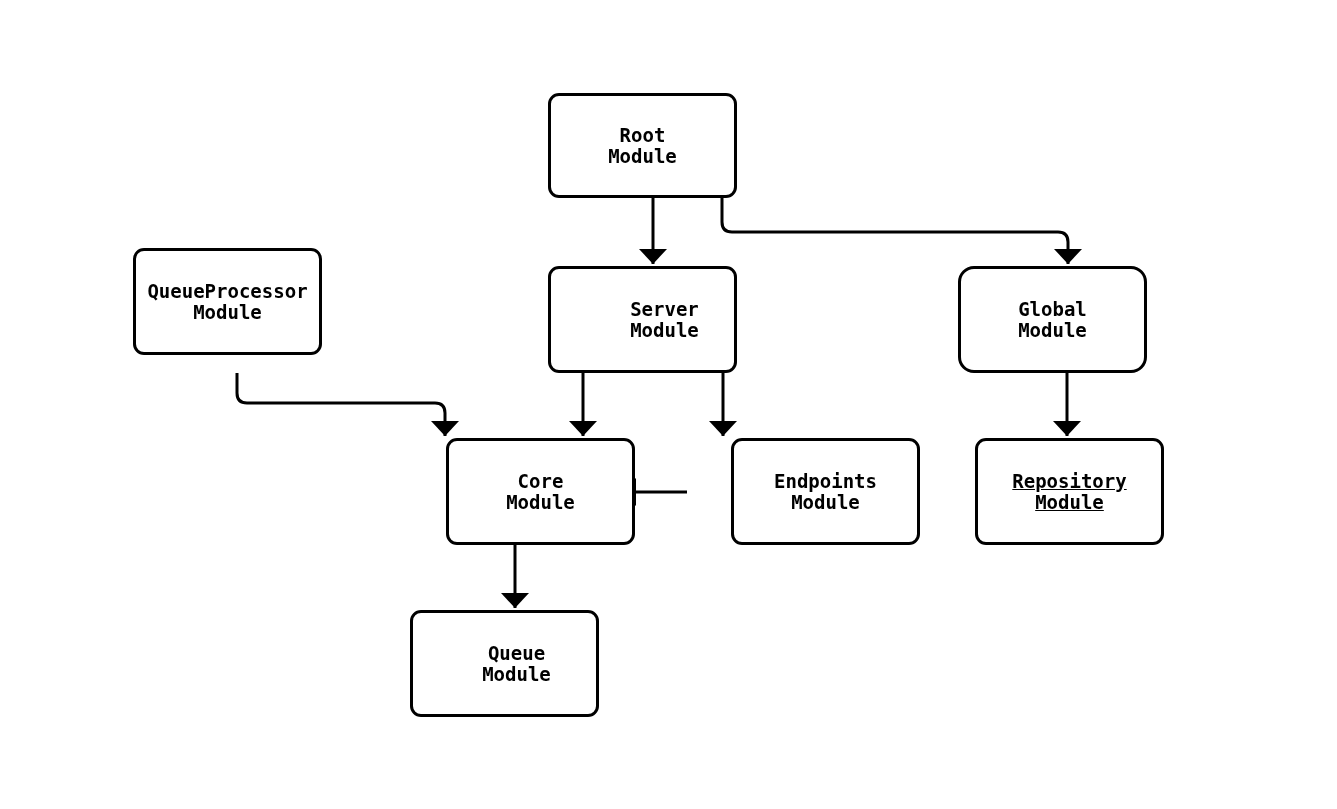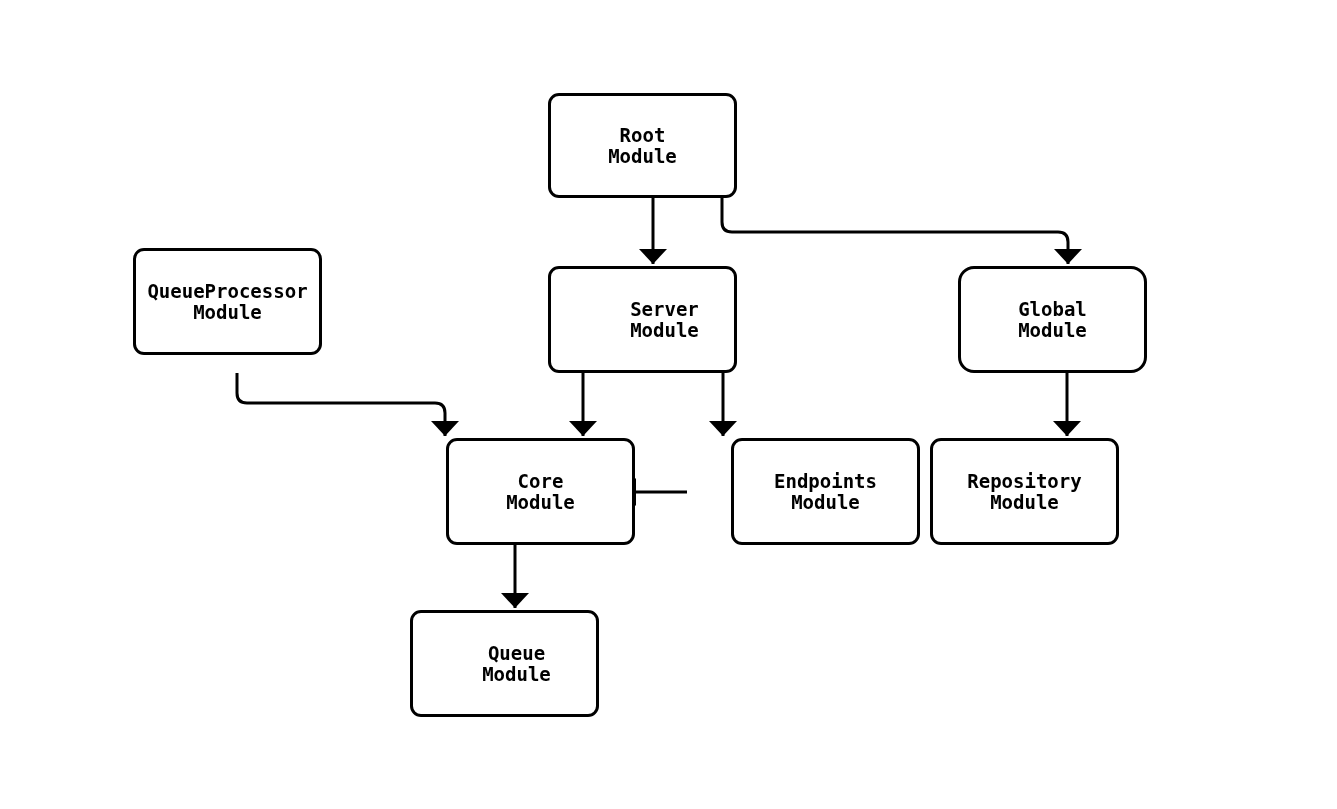--- a/index.html
+++ b/index.html
@@ -48,21 +48,21 @@
     text-align: center;
     white-space: pre-line;
   }
   
   .node-root          { left: 548px; top: 93px;  height: 105px; }
   .node-queueprocessor{ left: 133px; top: 248px; }
   .node-server        { left: 548px; top: 266px; padding-left: 44px; }
   .node-global        { left: 958px; top: 266px; border-radius: 16px; }
   .node-core          { left: 410px; top: 438px; margin-left: 36px; }
   .node-endpoints     { left: 719px; top: 438px; margin-left: 12px; }
-  .node-repository    { left: 930px; top: 438px; }
+  .node-repository    { left: 975px; top: 438px; text-decoration: underline; }
   .node-queue         { left: 410px; top: 610px; padding-left: 24px; }
 </style>
 </head>
 <body>
 
 <div class="canvas">
 
   <svg class="edges" viewBox="0 0 1337 809" xmlns="http://www.w3.org/2000/svg">
     <defs>
       <marker id="arrowhead" markerUnits="userSpaceOnUse" markerWidth="16" markerHeight="28" refX="15" refY="14" orient="auto">

